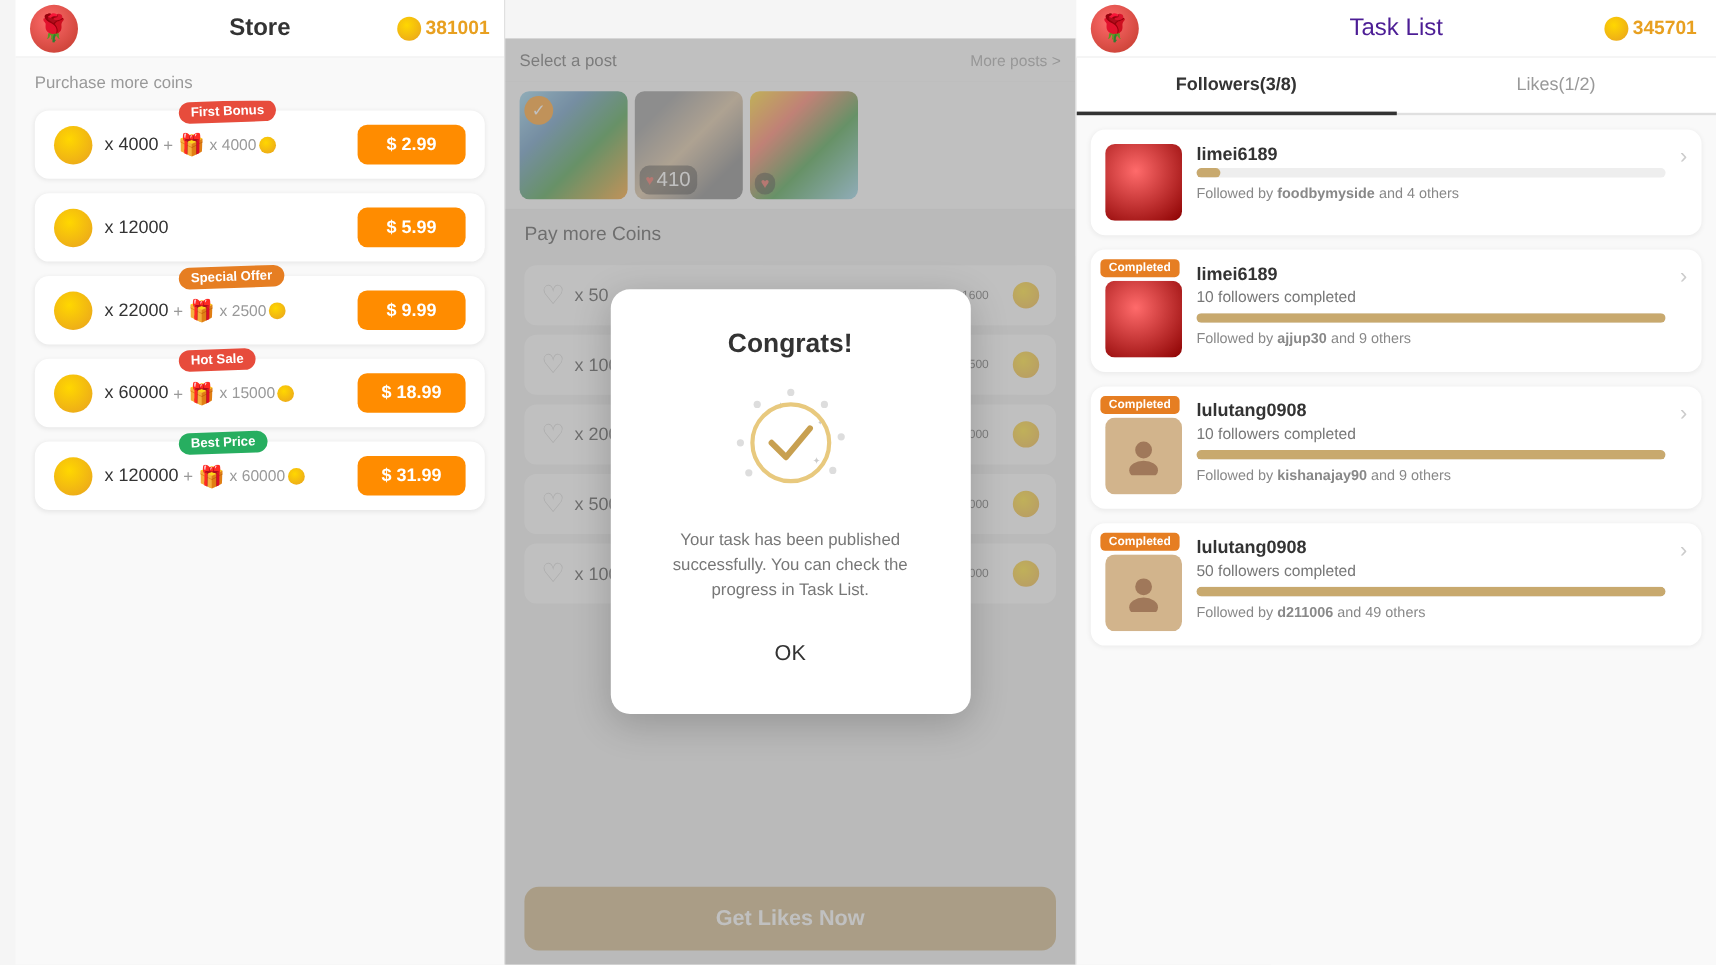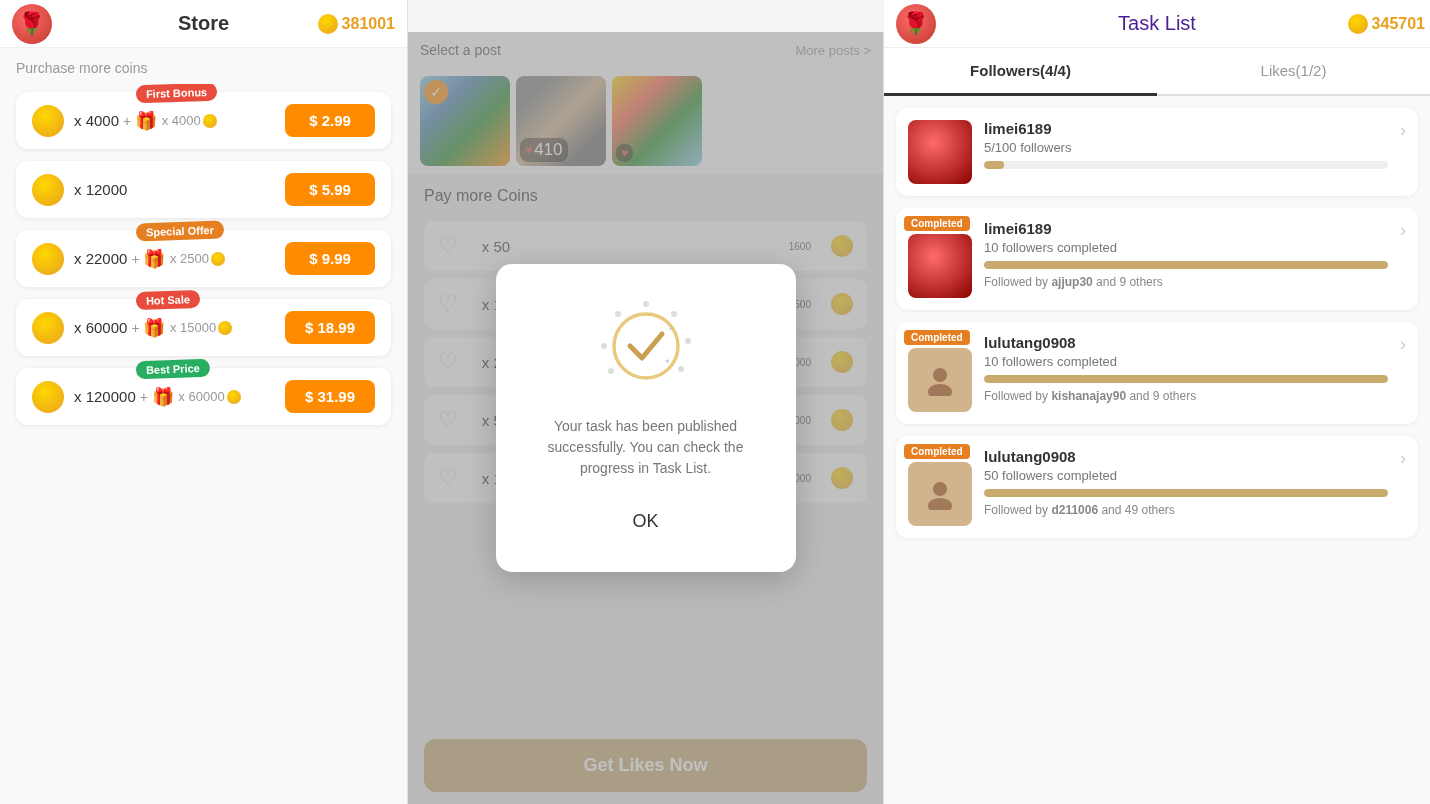--- a/index.html
+++ b/index.html
@@ -12,20 +12,21 @@
       overflow: hidden;
     }
 
     
     .store-panel {
       width: 408px;
       background: #f9f9f9;
       display: flex;
       flex-direction: column;
       border-right: 1px solid #e0e0e0;
+      margin-left: 13px;
     }
 
     .store-header {
       display: flex;
       align-items: center;
       justify-content: center;
       padding: 12px 16px;
       background: #fff;
       border-bottom: 1px solid #eee;
       position: relative;
@@ -285,21 +286,21 @@
       align-items: center;
       justify-content: space-between;
       background: #fff;
       border-radius: 10px;
       padding: 12px 14px;
     }
 
     .like-left {
       display: flex;
       align-items: center;
-      gap: 24px;
+      gap: 8px;
     }
 
     .heart-icon {
       color: #ccc;
       font-size: 22px;
     }
 
     .like-count {
       font-size: 15px;
       color: #333;
@@ -432,21 +433,21 @@
     }
 
     .task-title {
       font-size: 20px;
       font-weight: 400;
       color: #4c1d95;
     }
 
     .task-coins {
       position: absolute;
-      right: 5px;
+      right: 16px;
       display: flex;
       align-items: center;
       gap: 4px;
       color: #e8a020;
       font-weight: 600;
       font-size: 16px;
       padding-left: 18px;
     }
 
     .task-tabs {
@@ -740,20 +741,21 @@
         <span>20000</span>
         <div class="like-cost-coin"></div>
       </div>
     </div>
   </div>
 
   <button class="get-likes-btn">Get Likes Now</button>
 
   <div class="modal-overlay">
     <div class="modal">
+      <div class="modal-title">Congrats!</div>
       <div class="modal-checkmark">
         <svg viewBox="0 0 100 100" xmlns="http://www.w3.org/2000/svg">
 
           <circle cx="50" cy="8" r="3" fill="#ddd"></circle>
           <circle cx="78" cy="18" r="3" fill="#ddd"></circle>
           <circle cx="92" cy="45" r="3" fill="#ddd"></circle>
           <circle cx="85" cy="73" r="3" fill="#ddd"></circle>
           <circle cx="22" cy="18" r="3" fill="#ddd"></circle>
           <circle cx="8" cy="50" r="3" fill="#ddd"></circle>
           <circle cx="15" cy="75" r="3" fill="#ddd"></circle>
@@ -777,35 +779,37 @@
   <div class="task-header">
     <div class="task-logo"></div>
     <span class="task-title">Task List</span>
     <div class="task-coins">
       <span class="coin-icon"></span>
       <span>345701</span>
     </div>
   </div>
 
   <div class="task-tabs">
-    <div class="task-tab active">Followers(4/4)</div>
+    <div class="task-tab active">Followers(3/8)</div>
     <div class="task-tab">Likes(1/2)</div>
   </div>
 
   <div class="task-list">
 
     <div class="task-item">
       <div class="task-avatar">
         <div class="avatar-rose"></div>
       </div>
       <div class="task-info">
         <div class="task-username">limei6189</div>
-        <div class="task-progress-text">5/100 followers</div>
         <div class="task-progress-bar">
           <div class="task-progress-fill" style="width: 5%"></div>
+        </div>
+        <div class="task-followers-text">
+          Followed by <strong>foodbymyside</strong> and 4 others
         </div>
       </div>
       <span class="task-chevron">›</span>
     </div>
 
     <div class="task-item with-badge">
       <span class="completed-badge">Completed</span>
       <div class="task-avatar" style="margin-top:14px;">
         <div class="avatar-rose"></div>
       </div>

